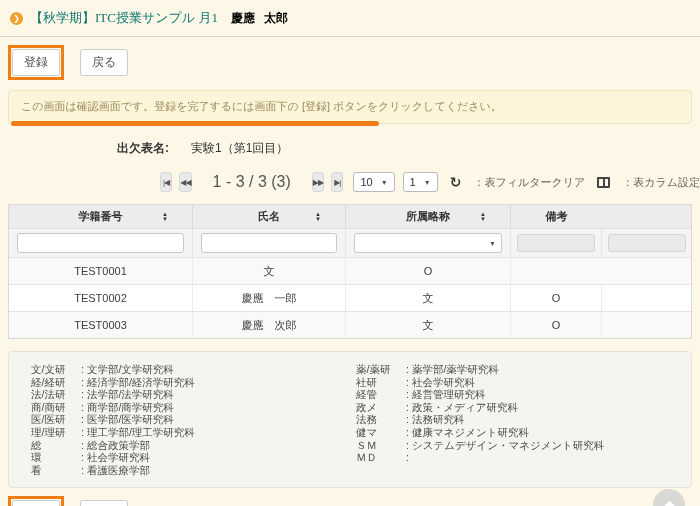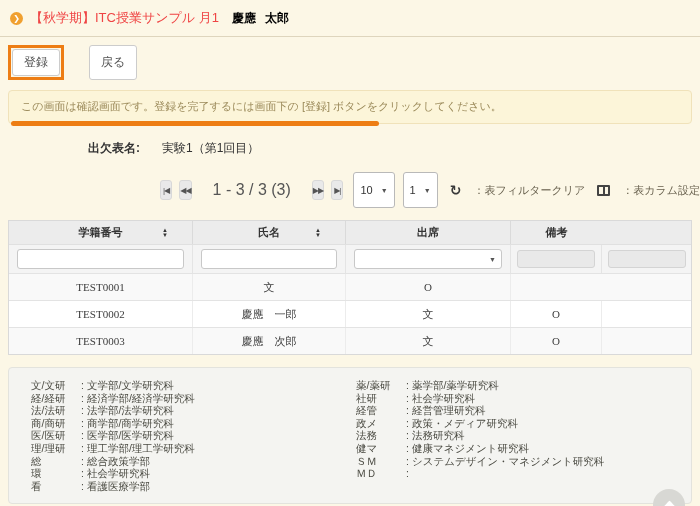--- a/index.html
+++ b/index.html
@@ -11,73 +11,73 @@
     color: #3c3c3c;
     overflow: hidden;
   }
   
   .header { display:flex; align-items:center; gap:7px; padding:9px 10px 0 10px; }
   .chev-circle {
     width:13px; height:13px; border-radius:50%;
     background:#f0a030; color:#fff; font-size:8px; font-weight:bold;
     display:flex; align-items:center; justify-content:center; flex:0 0 auto;
   }
-  .page-title { font-size:13px; font-weight:500; color:#ef4444; }
+  .page-title { font-size:13px; font-weight:500; color:#0f766e;font-family:Liberation Serif, serif; }
   .teacher { font-size:12px; font-weight:bold; color:#000000; margin-left:6px; }
   .teacher + .teacher { margin-left:2px; }
   .hdr-divider { border-top:1px solid #ded5bd; margin-top:9px; }
 
   
-  .toolbar { display:flex; gap:25px; margin:8px 0 0 8px; }
+  .toolbar { display:flex; align-items:center; gap:16px; margin:8px 0 0 8px; }
   .btn {
     background:#fff; border:1px solid #ccc; border-radius:3px;
     padding:4px 11px; font-size:12px; color:#555; cursor:pointer;
     font-family: inherit;
   }
   .hl { border:3px solid #ed7d14; padding:1px; display:inline-flex; background:transparent; }
 
   
   .notice {
     position:relative; margin:10px 8px 0 8px;
     background:#fcf5d9; border:1px solid #f0e2ba; border-radius:4px;
     padding:8px 18px 9px 12px; font-size:11px; color:#9b8a5a;
   }
   .notice-underline {
     position:absolute; left:2px; bottom:-3px;
     width:368px; height:5px; background:#ed7d14; border-radius:3px;
   }
 
   
-  .sheet-row { margin:16px 0 0 88px; font-size:12px; color:#333; display:flex; }
+  .sheet-row { margin:16px 0 0 117px; font-size:12px; color:#333; display:flex; }
   .sheet-label { font-weight:bold; margin-right:22px; }
 
   
   .pager { display:flex; align-items:center; margin:15px 0 0 160px; }
   .pgbtn {
     width:24px; height:20px; background:#e9e9e9; border:1px solid #d8d8d8;
     border-radius:3px; color:#555; font-size:8px; letter-spacing:-1px;
     display:flex; align-items:center; justify-content:center; cursor:pointer;
   }
   .pgbtn + .pgbtn { margin-left:7px; }
   .pgtext { font-size:16px; color:#555; margin:0 21px; white-space:nowrap; }
   .pgselect {
-    height:36px; background:#fff; border:1px solid #b9b9b9; border-radius:3px;
+    height:20px; background:#fff; border:1px solid #b9b9b9; border-radius:3px;
     font-size:11px; color:#333; display:flex; align-items:center;
     justify-content:space-between; padding:0 6px; cursor:pointer;
   }
   .pgselect .arrow { font-size:7px; color:#555; margin-left:8px; }
   .sel-size { width:52px; margin-left:10px; }
   .sel-page { width:42px; margin-left:8px; }
   .refresh-icon { font-size:14px; font-weight:bold; color:#3a3a3a; margin-left:12px; }
   .icon-label { font-size:11px; color:#68614e; margin-left:12px; white-space:nowrap; }
   .col-icon { width:13px; height:11px; border:2px solid #444; border-radius:1px; position:relative; margin-left:12px; flex:0 0 auto; }
   .col-icon::before { content:""; position:absolute; left:50%; top:0; bottom:0; width:2px; margin-left:-1px; background:#444; }
 
   
-  .grid-table { margin:12px 8px 12px 8px; width:684px; border:1px solid #d9d9d9; font-size:11px; background:#0f172a;font-family:Liberation Serif, serif; }
+  .grid-table { margin:12px 8px 12px 8px; width:684px; border:1px solid #d9d9d9; font-size:11px; background:#0f172a; }
   .trow { display:grid; grid-template-columns:184px 153px 165px 91px 89px; }
   .thead { background:#ececec; }
   .th {
     height:23px; display:flex; align-items:center; justify-content:center;
     position:relative; border-right:1px solid #dadada; font-weight:bold; color:#333; cursor:pointer;
   }
   .th:last-child, .td:last-child, .fcell:last-child { border-right:none; }
   .sort { position:absolute; right:24px; display:flex; flex-direction:column; font-size:6px; line-height:5px; color:#333; }
   .frow { background:#f4f4f4; border-top:1px solid #e0e0e0; }
   .fcell { height:28px; display:flex; align-items:center; justify-content:center; border-right:1px solid #e4e4e4; }
@@ -181,21 +181,25 @@
         </span>
     </div>
     <div class="th">
       <span>氏名</span>
       <span class="sort">
           <span>▲</span>
           <span>▼</span>
         </span>
     </div>
     <div class="th">
-      <span>出席</span>
+      <span>所属略称</span>
+      <span class="sort">
+          <span>▲</span>
+          <span>▼</span>
+        </span>
     </div>
     <div class="th">
       <span>備考</span>
     </div>
   </div>
 
   <div class="trow frow">
     <div class="fcell">
         <input class="finput" style="">
       </div>

